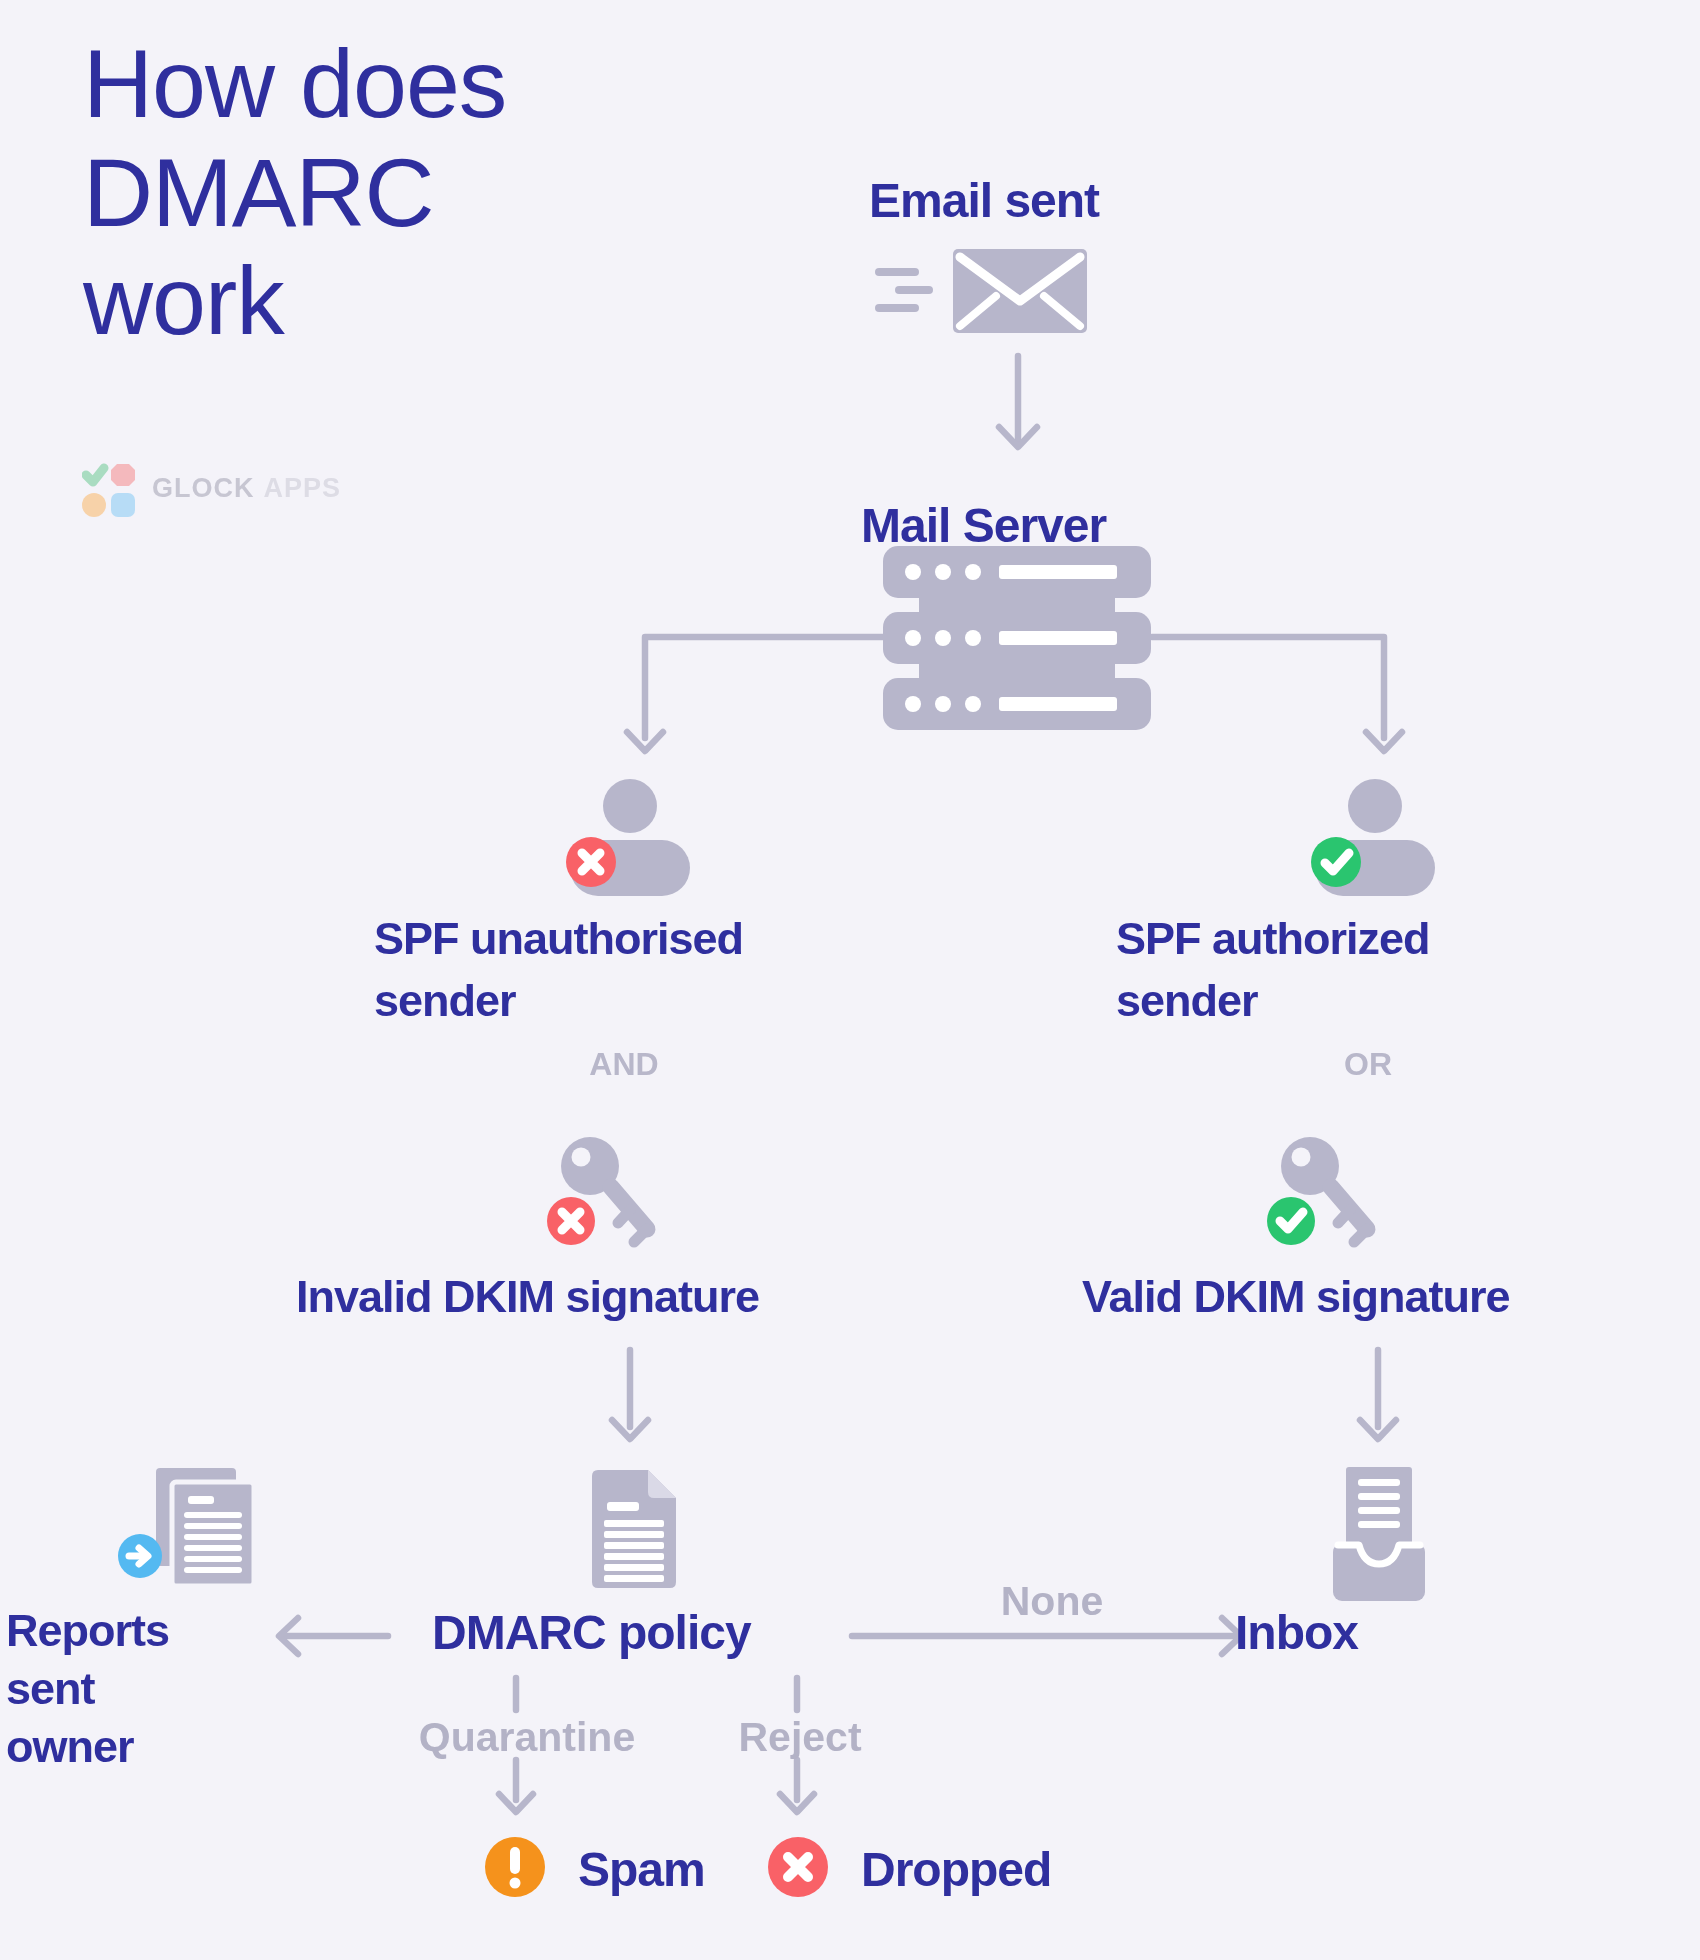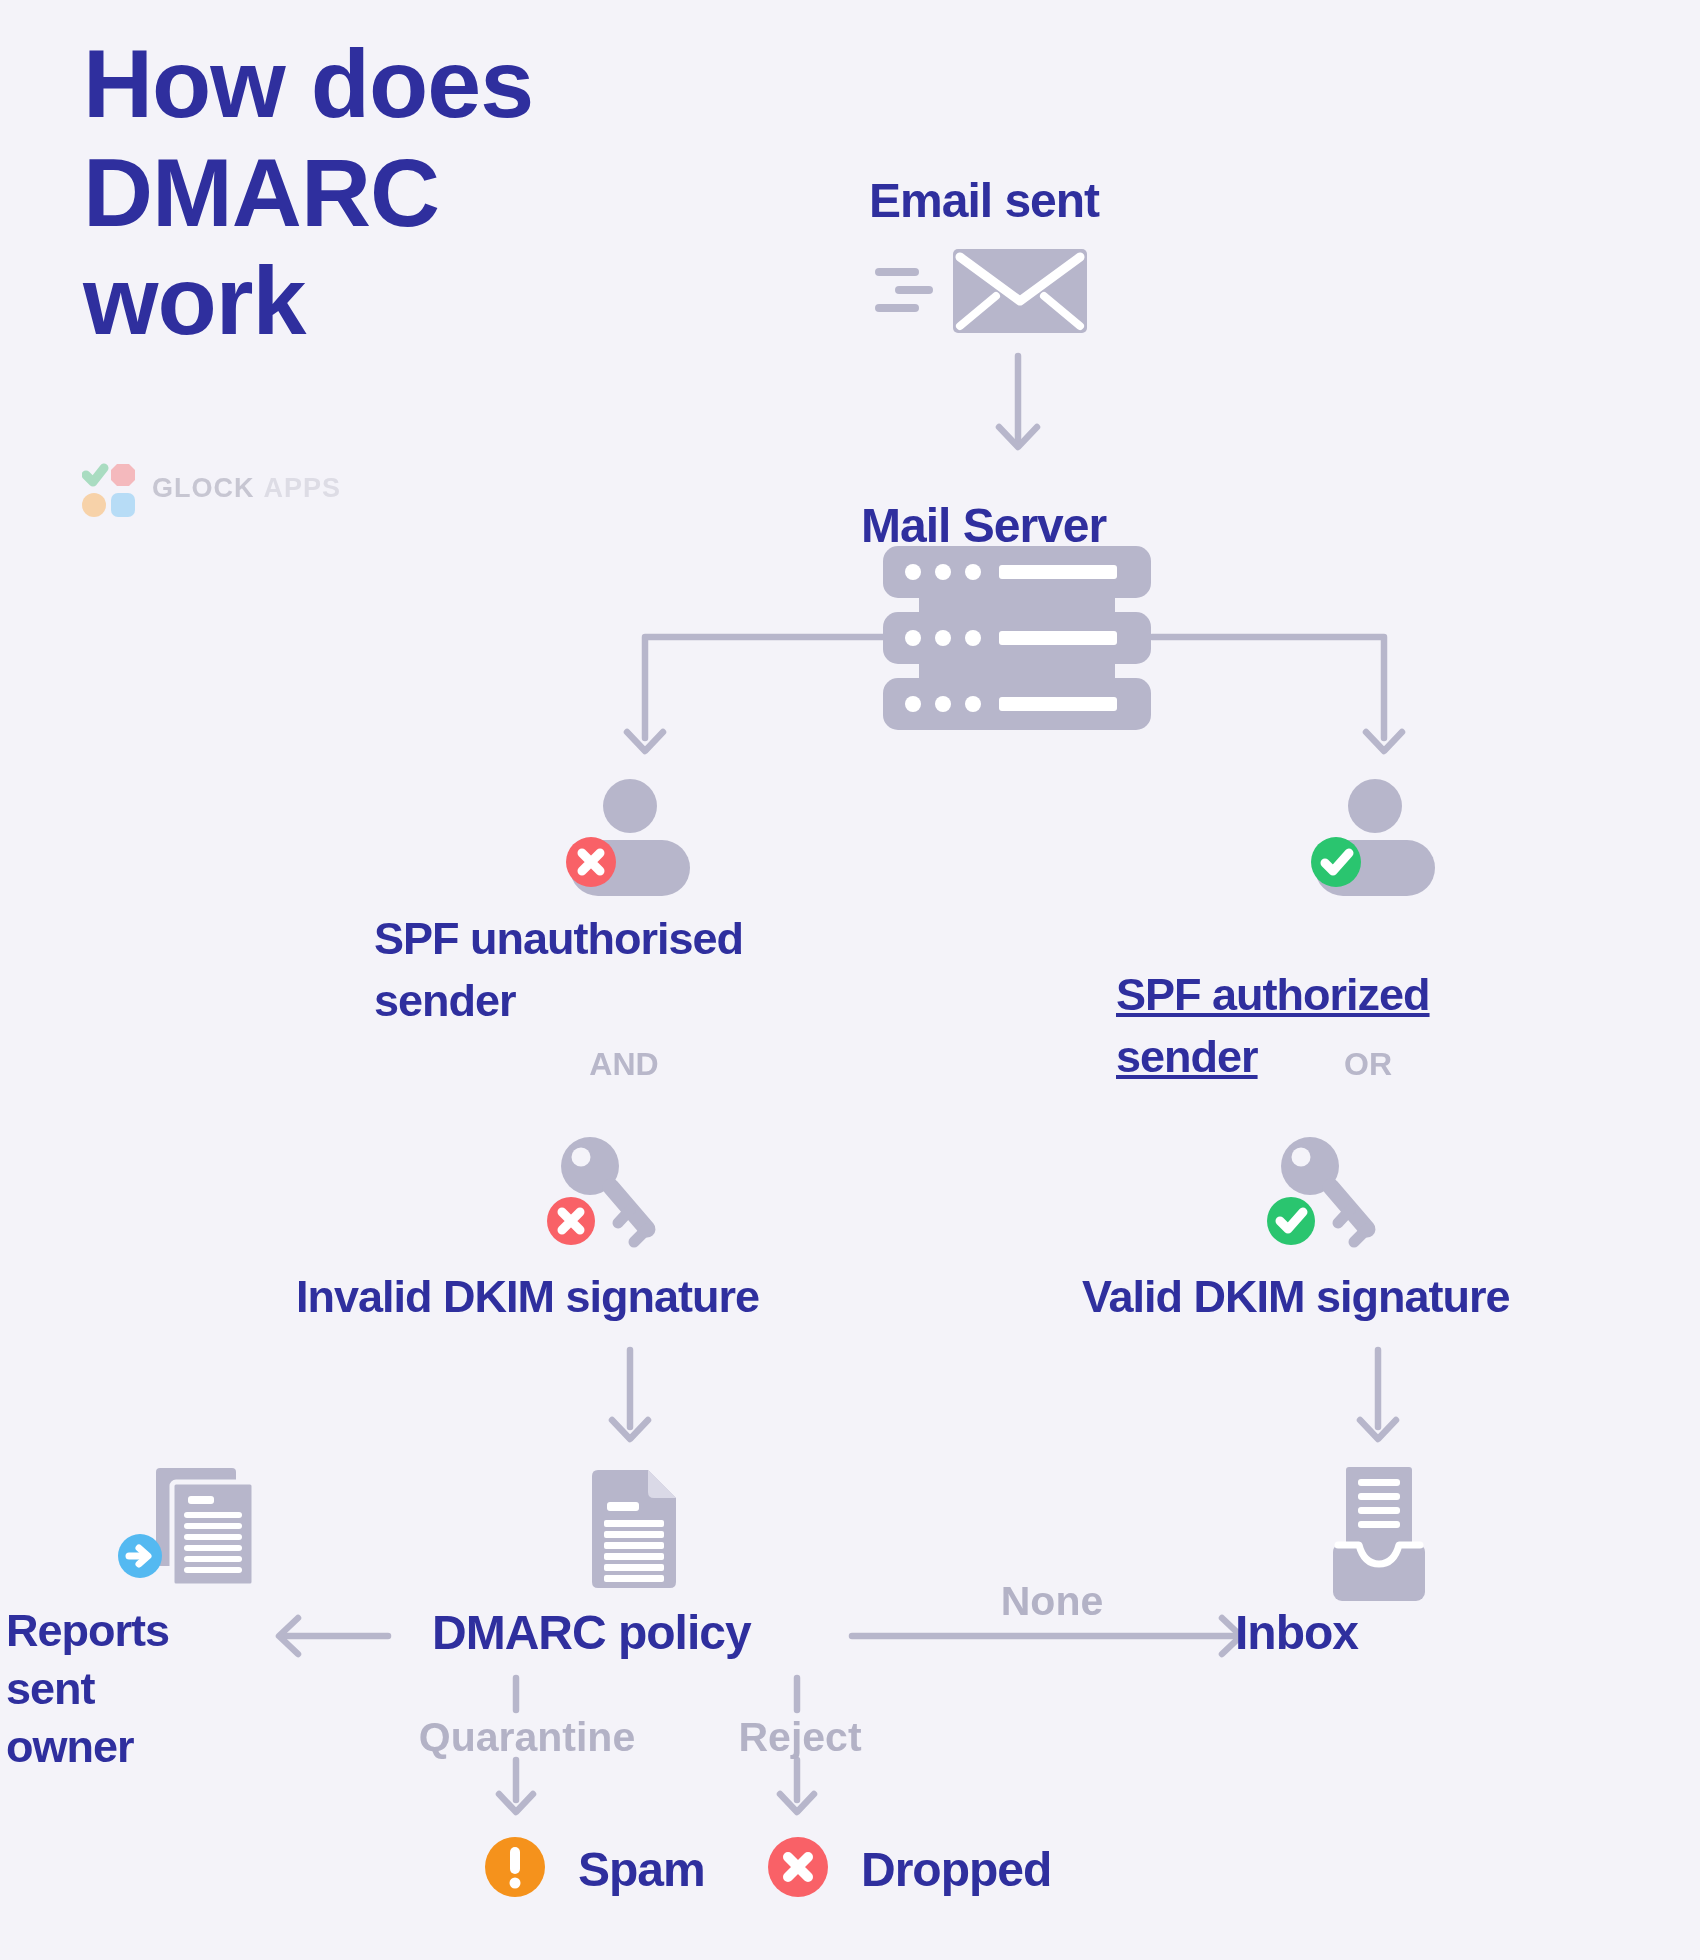--- a/index.html
+++ b/index.html
@@ -1,19 +1,19 @@
 <!DOCTYPE html>
 <html><head>
 <meta charset="utf-8">
 <style>
   html,body{margin:0;padding:0;}
   body{font-family:"Liberation Sans", sans-serif;}
   .canvas{position:relative;width:1700px;height:1960px;background:#f4f3f9;overflow:hidden;}
   .abs{position:absolute;}
-  .title{color:#2f2f9e;font-weight:bold;font-size:97px;line-height:1.12;letter-spacing:-1px;}
+  .title{color:#2f2f9e;font-weight:normal;font-size:97px;line-height:1.12;letter-spacing:-1px;}
   .logo-text{font-size:27px;font-weight:bold;letter-spacing:1px;}
   .logo-bold{color:#c7c6d2;}
   .logo-light{color:#dddce5;font-weight:bold;margin-left:9px;}
   .lbl{position:absolute;color:#2f2f9e;font-weight:bold;font-size:45px;text-align:left;letter-spacing:-1px;line-height:1.38;}
   .lbl-big{font-size:48px;}
   .lbl-gray-bold{position:absolute;color:#b8b7ca;font-weight:bold;font-size:32px;text-align:center;letter-spacing:0px;}
   .lbl-gray{position:absolute;color:#b3b2c6;font-weight:700;font-size:41px;text-align:center;letter-spacing:0px;}
   .lbl-left{text-align:left;margin-left:17px;}
   svg{display:block;}
 </style>
@@ -109,21 +109,21 @@
     <div>sender</div>
   </div>
   <div class="lbl-gray-bold" style="left:474px;top:1046px;width:300px;">AND</div>
 
   <svg class="abs" style="left:1310px;top:778px;" width="130" height="120" viewBox="0 0 130 120">
     <circle cx="65" cy="28" r="27" fill="#b7b6cb"></circle>
     <rect x="5" y="62" width="120" height="56" rx="28" fill="#b7b6cb"></rect>
     <circle cx="26" cy="84" r="25" fill="#2ac56f"></circle>
     <path d="M15,85 L23,93 L39,75" stroke="#ffffff" stroke-width="9" fill="none" stroke-linecap="round" stroke-linejoin="round"></path>
   </svg>
-  <div class="lbl" style="left:1116px;top:964px;width:500px;text-decoration:underline;">
+  <div class="lbl" style="left:1116px;top:908px;width:500px;">
     <div>SPF authorized</div>
     <div>sender</div>
   </div>
   <div class="lbl-gray-bold" style="left:1218px;top:1046px;width:300px;">OR</div>
 
   <svg class="abs" style="left:535px;top:1128px;" width="130" height="130" viewBox="0 0 130 130">
     <circle cx="55" cy="38" r="29" fill="#b7b6cb"></circle>
     <circle cx="46" cy="29" r="9.5" fill="#f4f3f9"></circle>
     <path d="M76,59 L112,101" stroke="#b7b6cb" stroke-width="17" stroke-linecap="round"></path>
     <path d="M112,101 L99,114" stroke="#b7b6cb" stroke-width="11" stroke-linecap="round"></path>

